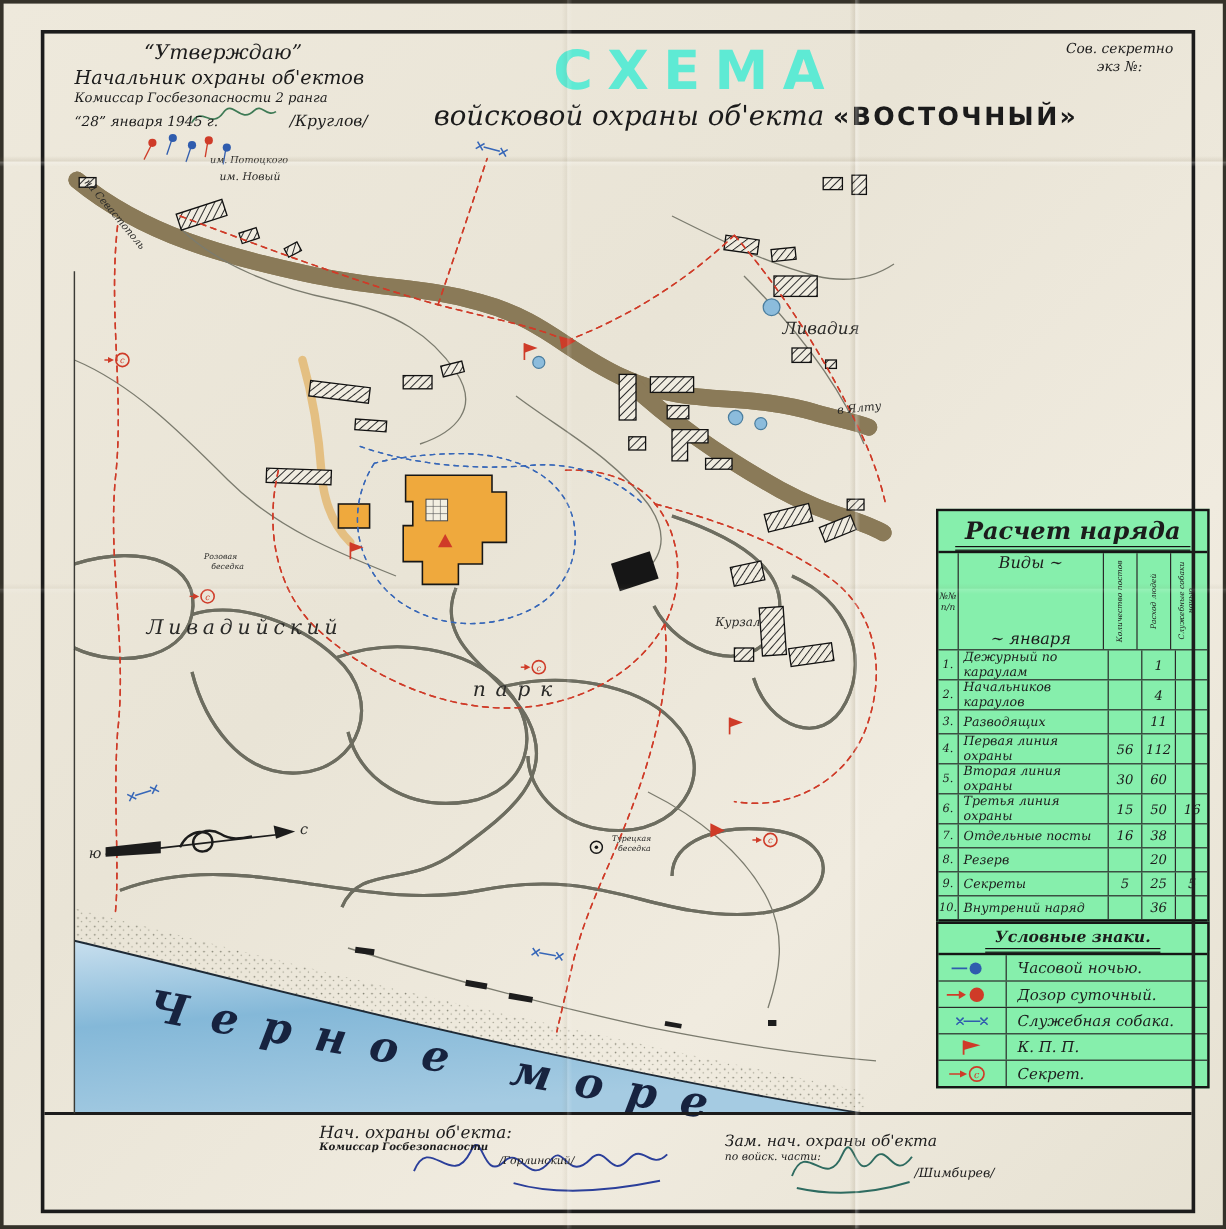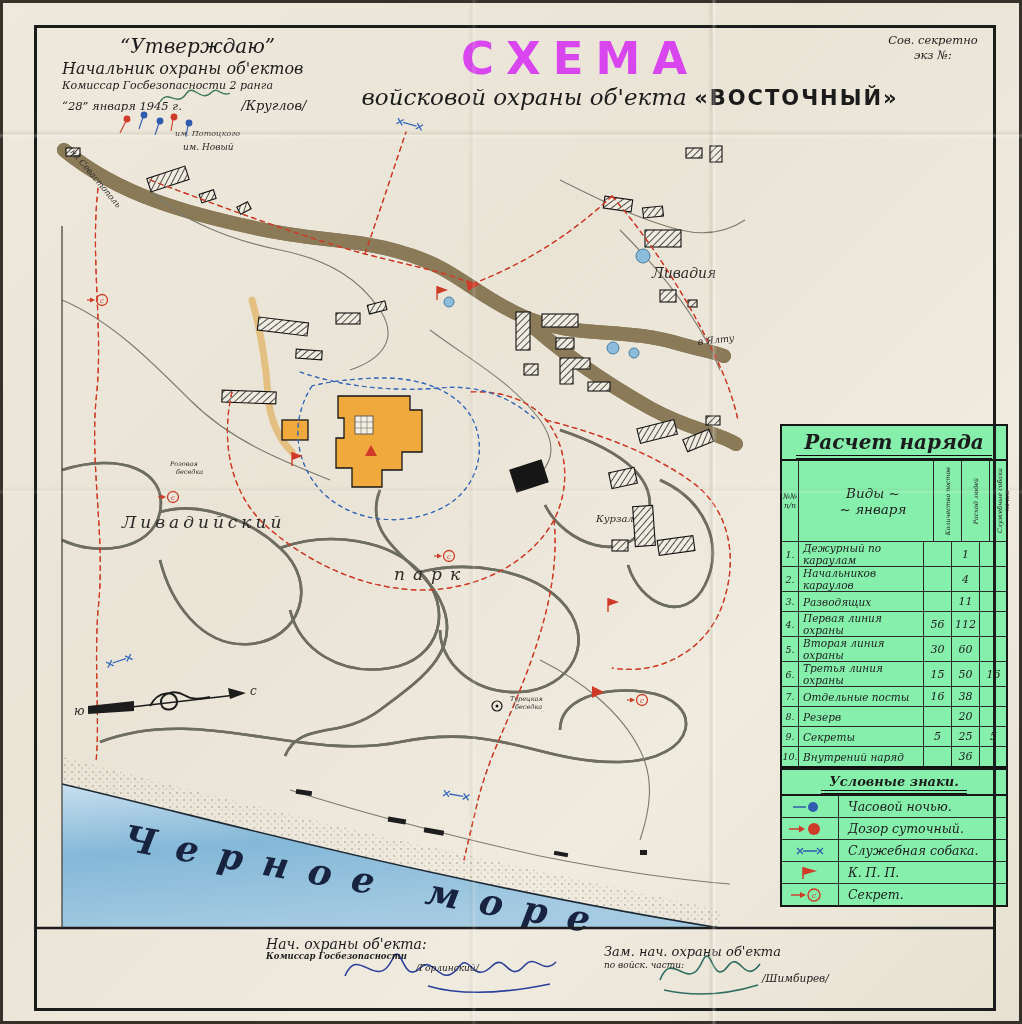--- a/index.html
+++ b/index.html
@@ -8,46 +8,46 @@
   #paper{position:absolute;inset:3px;background:linear-gradient(135deg,#eee9dc 0%,#e9e4d6 40%,#f0ebdf 70%,#e6e1d2 100%);}
   .crease-v{position:absolute;top:0;height:100%;width:9px;z-index:6;pointer-events:none;
     background:linear-gradient(90deg,transparent,rgba(115,100,70,.14) 45%,rgba(255,255,255,.30) 58%,transparent);}
   .crease-h{position:absolute;left:0;width:100%;height:9px;z-index:6;pointer-events:none;
     background:linear-gradient(180deg,transparent,rgba(115,100,70,.12) 45%,rgba(255,255,255,.25) 58%,transparent);}
   #frame{position:absolute;left:34px;top:25px;right:26px;bottom:13px;border:3px solid #1c1c1c;z-index:5;pointer-events:none;}
   #map{position:absolute;left:0;top:0;width:1022px;height:1024px;z-index:1;}
   .hand{font-family:"DejaVu Serif",serif;font-style:italic;}
   
   #approval{position:absolute;left:62px;top:34px;width:280px;z-index:2;line-height:1.25;}
-  .ap1{padding-left:58px;font-size:20px;}
+  .ap1{padding-left:58px;font-size:17px;}
   .ap2{font-size:16px;}
   .ap3{font-size:11px;}
   .ap4{font-size:11.5px;margin-top:5px;}
   .ap-name{margin-left:56px;font-size:13px;}
   #titleblk{position:absolute;left:340px;top:36px;width:480px;text-align:center;z-index:2;}
-  #title-main{font-family:"DejaVu Sans",sans-serif;font-weight:bold;font-size:45px;letter-spacing:12px;line-height:1;color:#d946ef;}
+  #title-main{font-family:"DejaVu Sans",sans-serif;font-weight:bold;font-size:45px;letter-spacing:12px;line-height:1;color:#5eead4;}
   #subtitle{position:absolute;left:350px;top:84px;width:560px;text-align:center;z-index:2;font-size:23px;color:#1b1b1b;}
   .obj{font-family:"DejaVu Sans",sans-serif;font-style:normal;font-weight:bold;font-size:21px;letter-spacing:2px;}
   #stamp{position:absolute;left:872px;top:33px;width:122px;text-align:center;font-size:11.5px;z-index:2;line-height:1.3;}
   
   .panel{position:absolute;z-index:3;background:#86efac;border:2px solid #161616;}
   #naryad{left:780px;top:424px;width:224px;}
   .panel-title{text-align:center;padding:4px 0 3px;font-weight:bold;font-size:20px;}
   .panel-title span{padding:0 8px 1px;border-bottom:4px double #111;}
   .tbl{border-top:2px solid #161616;margin-top:2px;}
   .row{display:flex;border-top:1px solid #2a2a2a;min-height:19px;align-items:stretch;}
   .tbl .row:first-child{border-top:none;}
   .c{border-left:1px solid #2a2a2a;display:flex;align-items:center;justify-content:center;font-size:11px;font-style:italic;}
   .c:first-child{border-left:none;}
   .num{width:16px;font-size:9.5px;flex:none;}
   .name{width:120px;justify-content:flex-start;padding-left:4px;font-size:10.5px;flex:none;}
   .v{width:27px;flex:none;}
   .thead{height:80px;}
   .thead .num{flex-direction:column;font-size:7.5px;line-height:1.2;}
-  .thead .name{flex-direction:column;justify-content:center;font-size:13.5px;padding-left:14px;align-items:center;}
+  .thead .name{flex-direction:column;justify-content:space-between;font-size:13.5px;padding-left:0;align-items:center;}
   .vcol{writing-mode:vertical-rl;transform:rotate(180deg);font-size:6.3px;line-height:1.15;text-align:center;font-style:italic;}
   .total{border-top:3px solid #111;font-weight:bold;height:21px;}
   .total .namefull{width:137px;flex:none;display:flex;align-items:center;justify-content:flex-end;
       padding-right:5px;letter-spacing:2px;font-size:11px;font-style:italic;}
   #legend{left:780px;top:768px;width:224px;}
   #legend .panel-title{font-size:13px;}
   .lrows{border-top:2px solid #161616;margin-top:2px;}
   .lrow{display:flex;border-top:1px solid #2a2a2a;height:21px;align-items:center;}
   .lrows .lrow:first-child{border-top:none;}
   .lsym{width:56px;flex:none;height:100%;display:flex;align-items:center;justify-content:center;border-right:1px solid #2a2a2a;}

